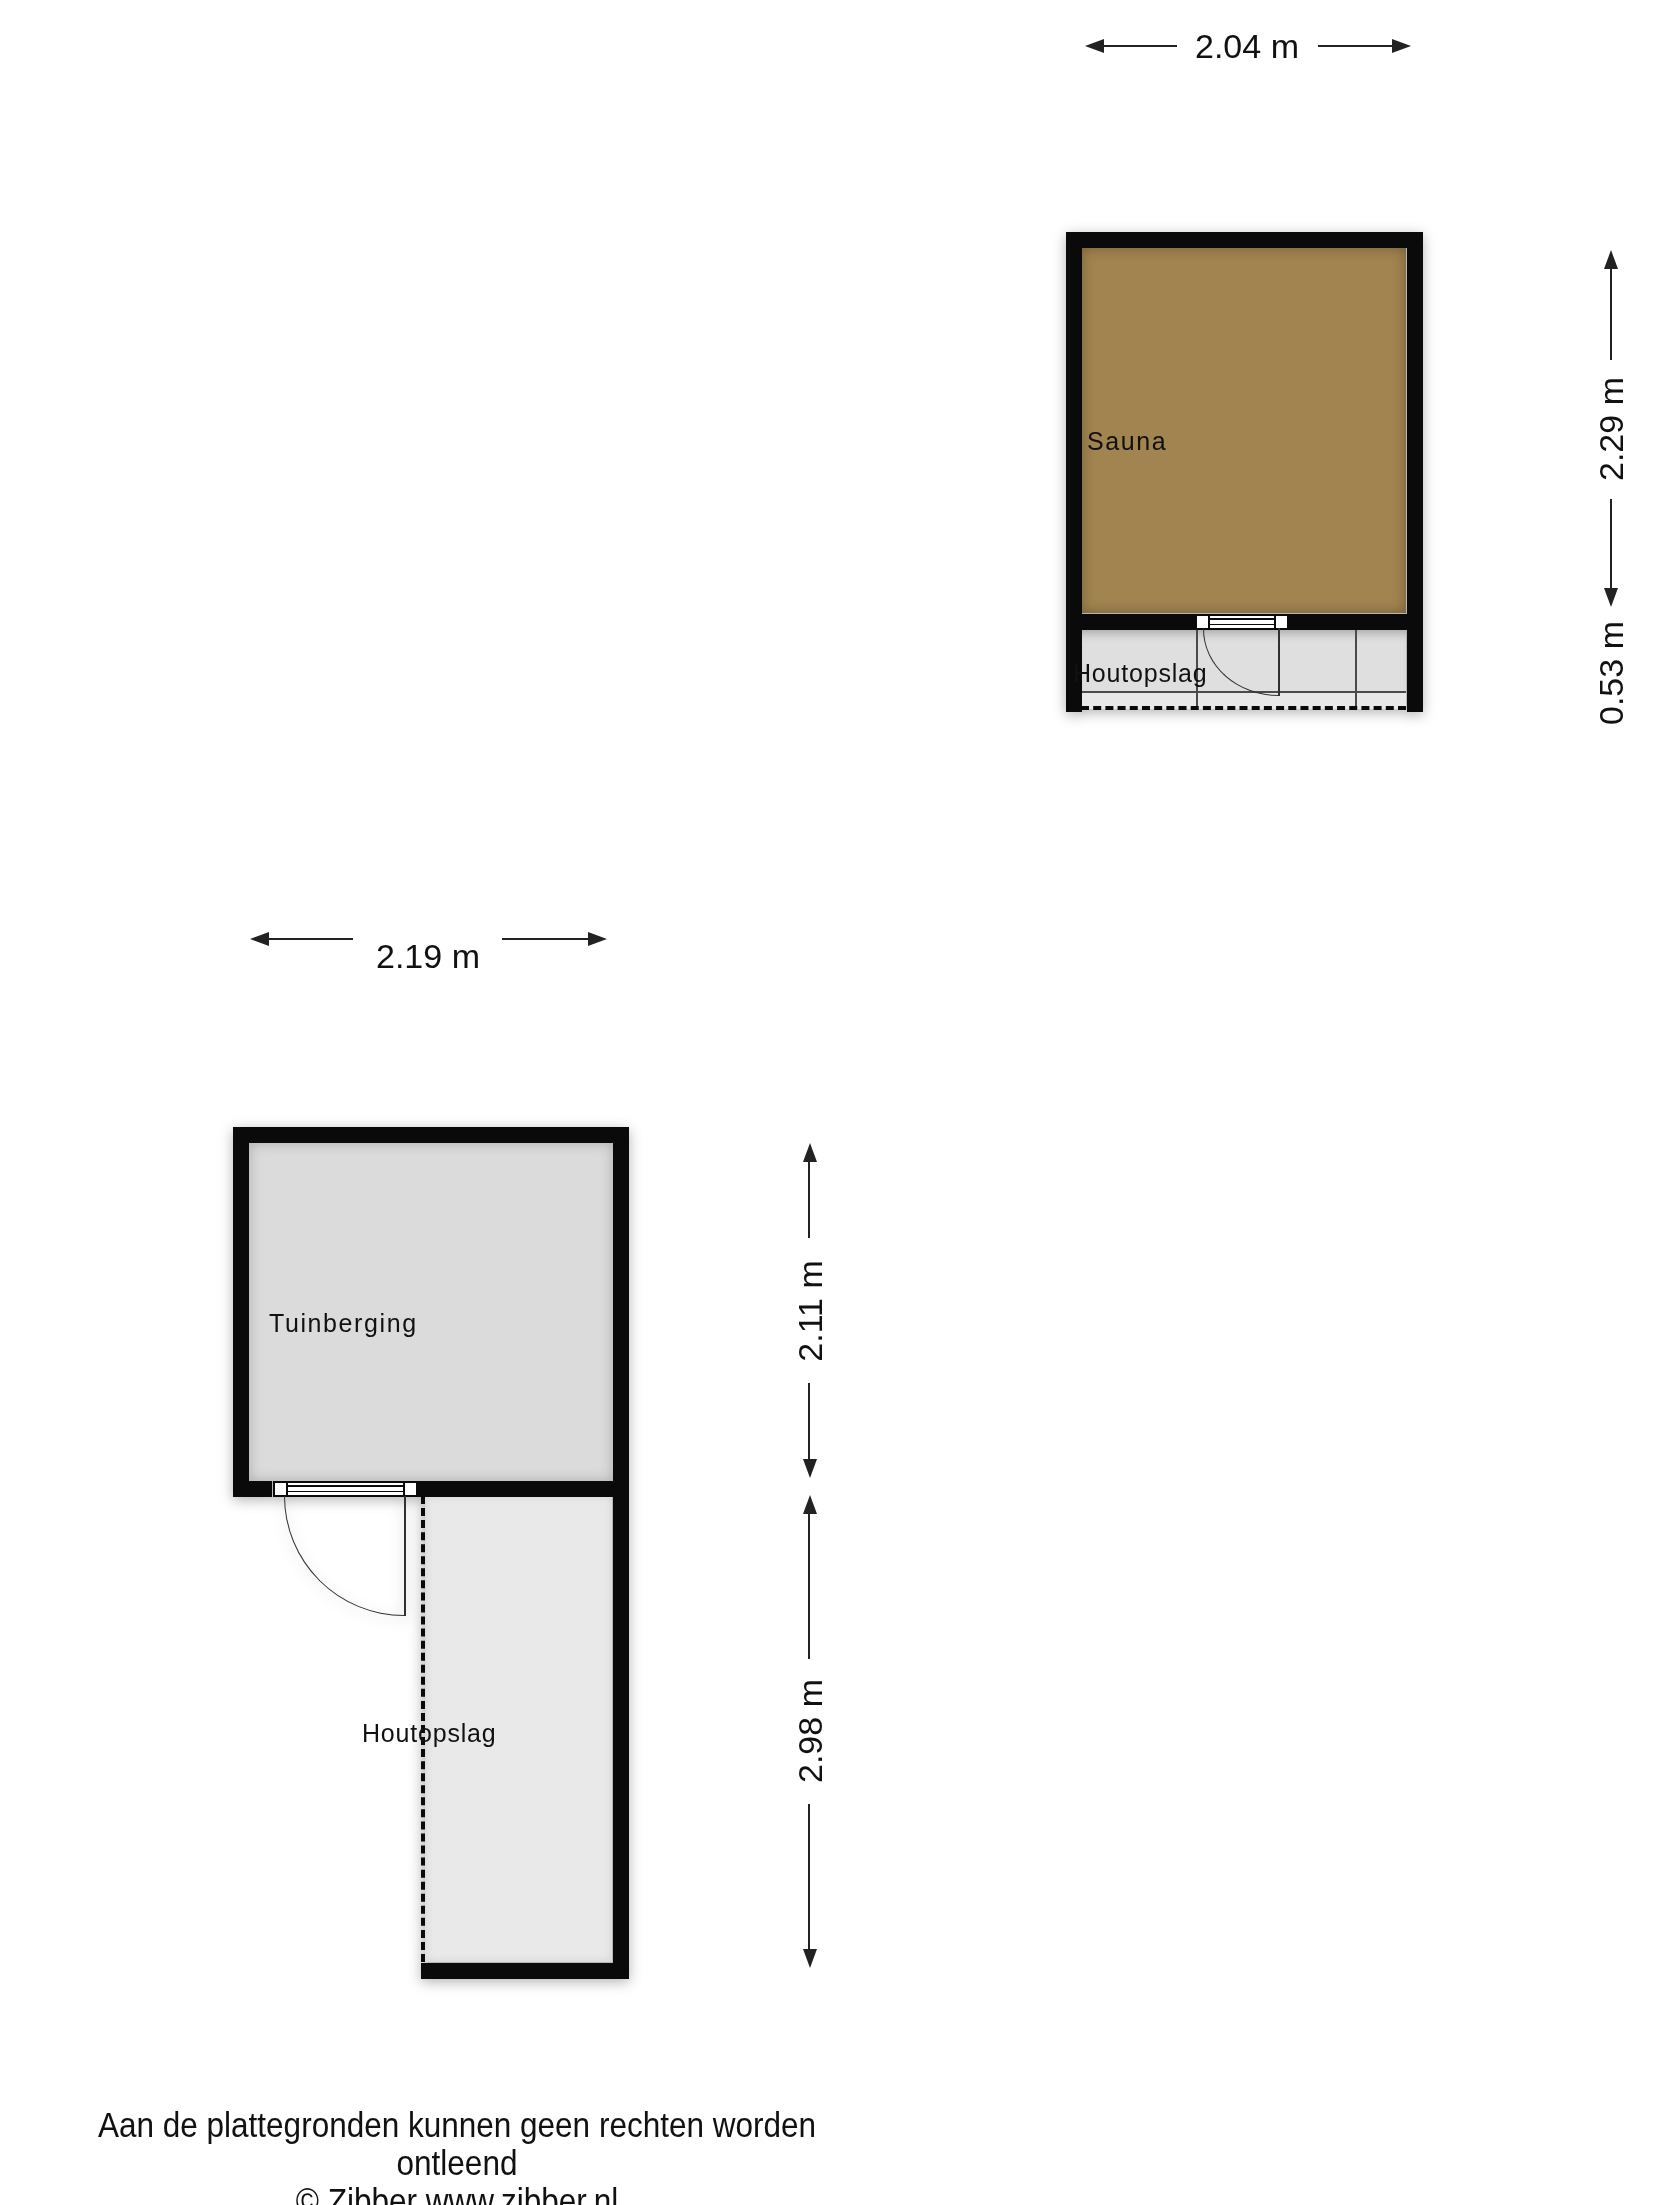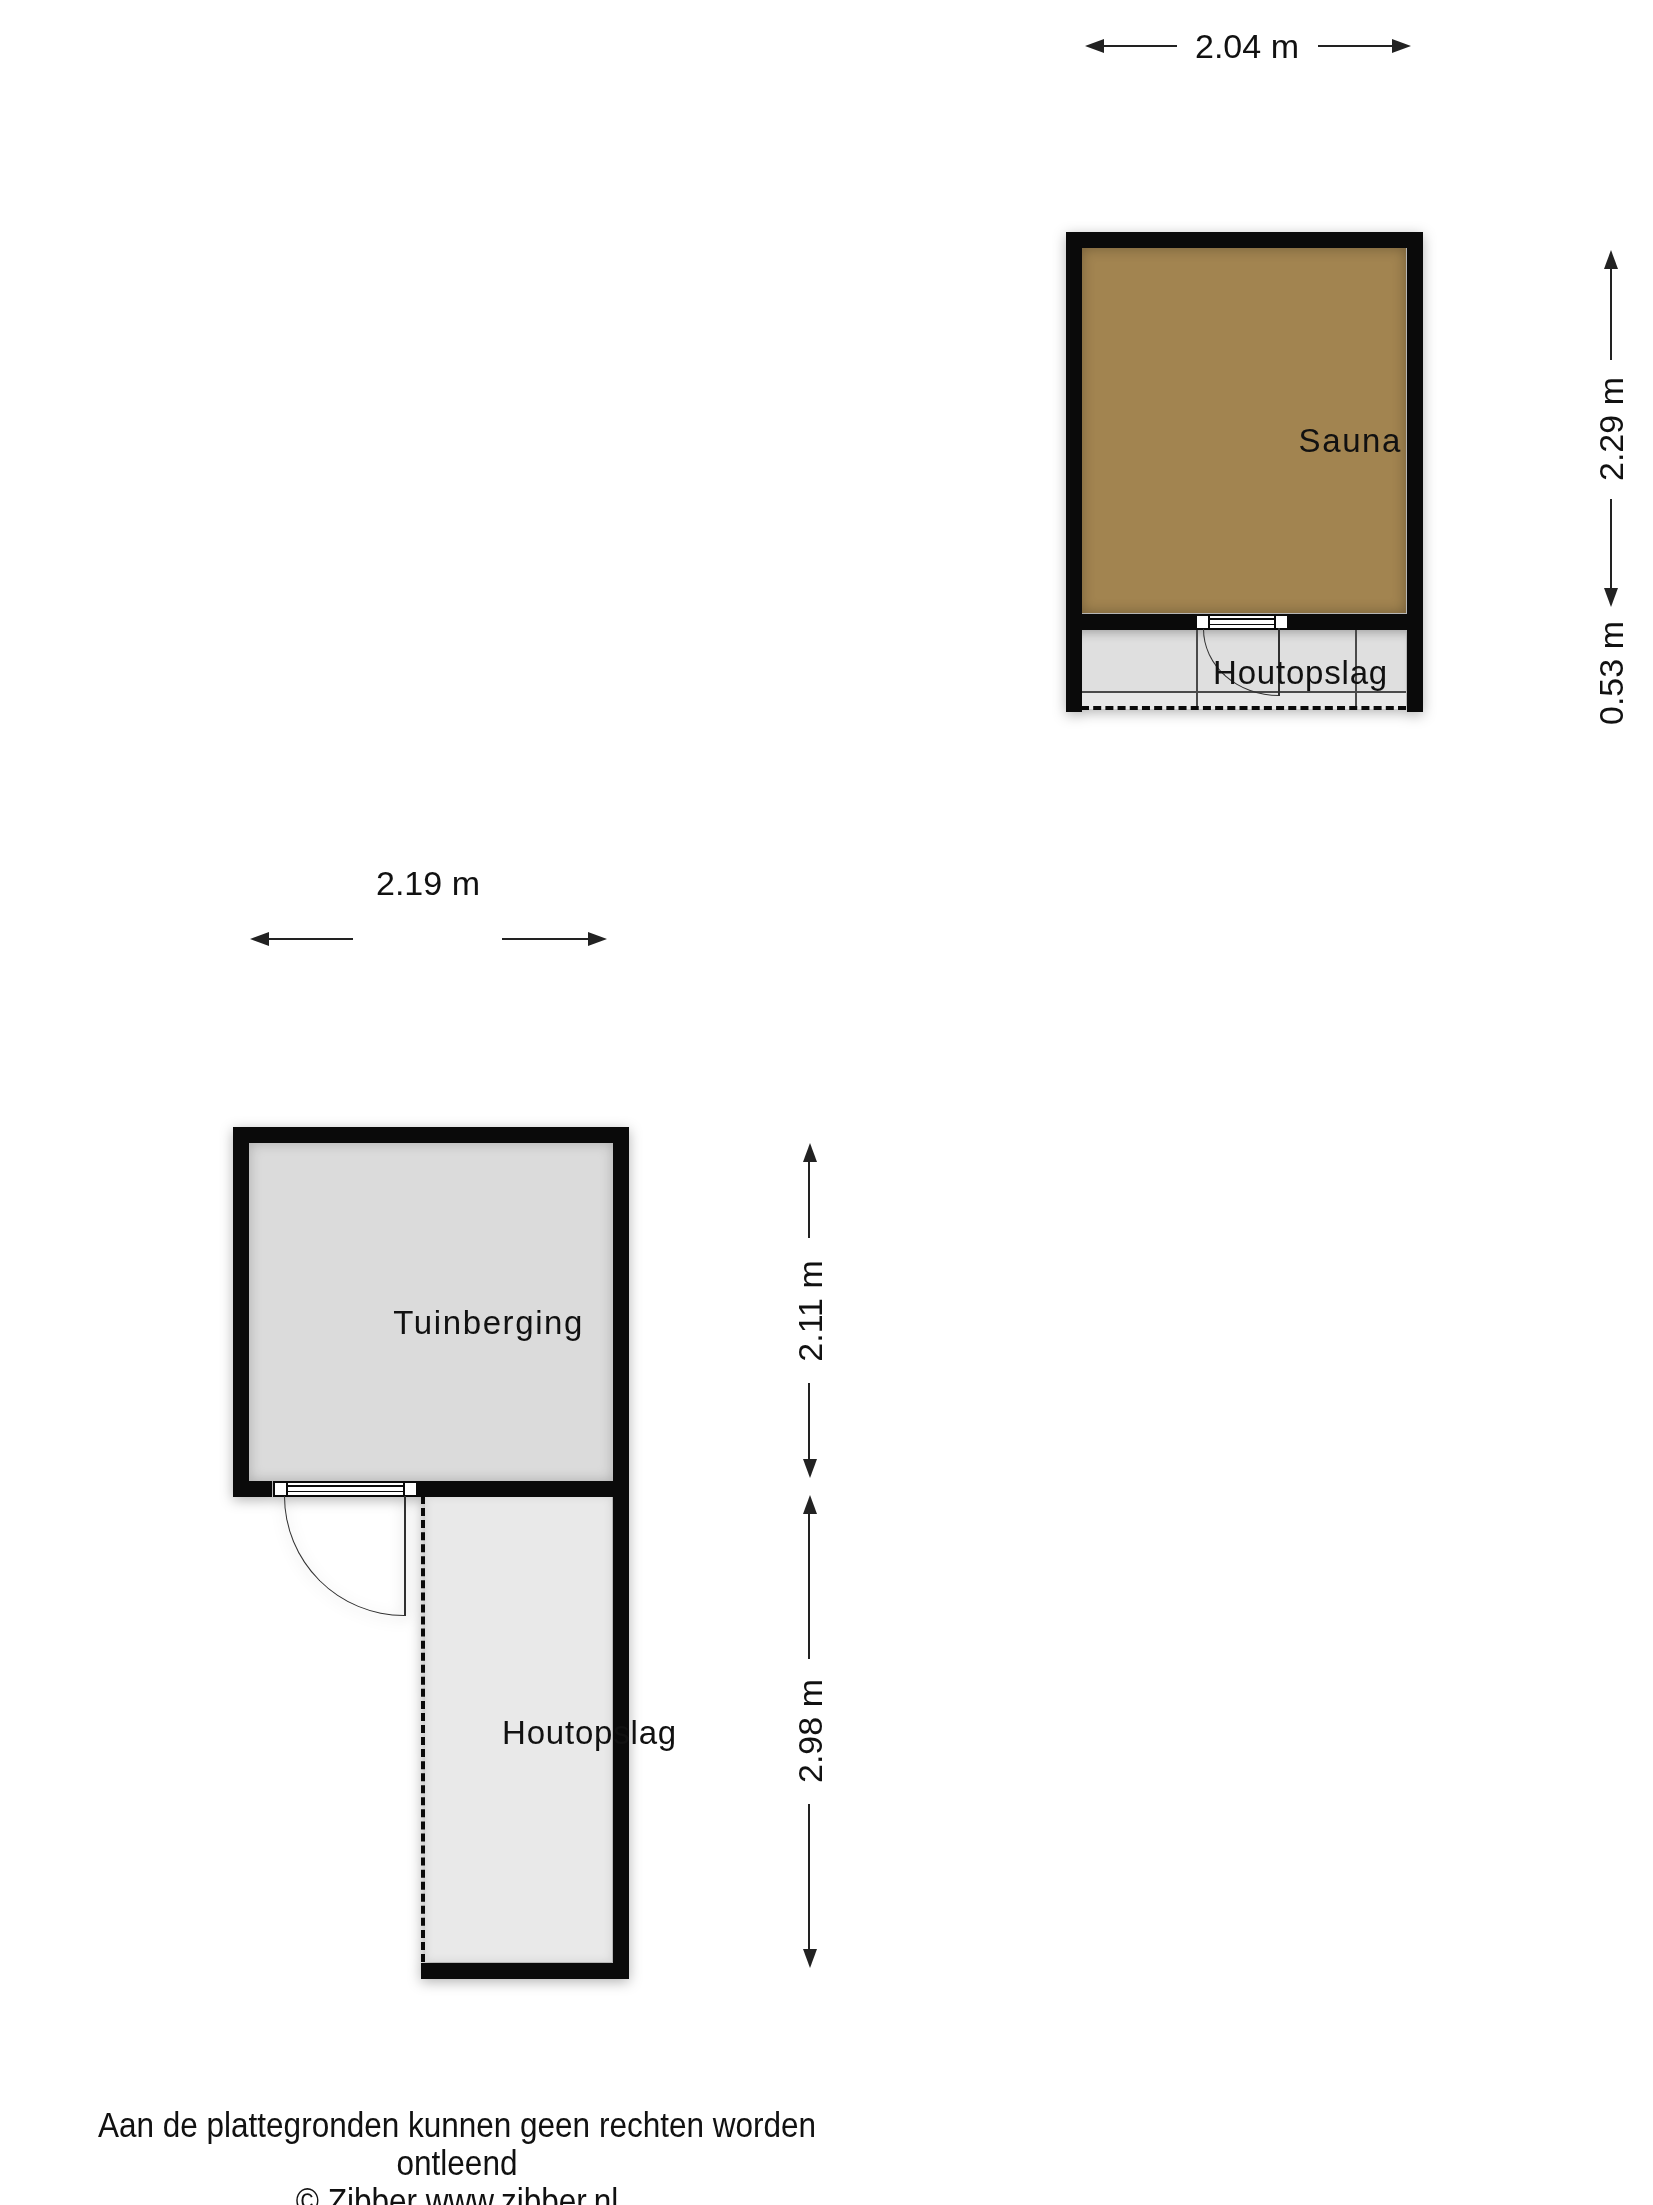--- a/index.html
+++ b/index.html
@@ -18,21 +18,21 @@
   .dash-v{position:absolute;width:0;border-left:4.7px dashed var(--wall,#0a0a0a);}
   .threshold{position:absolute;background:#fff;border:2.4px solid var(--wall,#0a0a0a);box-sizing:border-box;}
   .t-end{position:absolute;top:0;bottom:0;width:11px;background:#fff;}
   .t-end.l{left:0;border-right:2.4px solid var(--wall,#0a0a0a);}
   .t-end.r{right:0;border-left:2.4px solid var(--wall,#0a0a0a);}
   .t-line{position:absolute;left:12.6px;right:12.6px;height:1.6px;background:var(--wall,#0a0a0a);}
   .door-arc{position:absolute;border-left:1.6px solid #303030;border-bottom:1.6px solid #303030;
             border-bottom-left-radius:100% 100%;box-sizing:border-box;}
   .door-leaf{position:absolute;width:1.6px;background:#303030;}
 
-  .room-label{position:absolute;font-size:33px;line-height:38px;text-align:right;
+  .room-label{position:absolute;font-size:25px;line-height:38px;text-align:left;
               letter-spacing:1.6px;width:315px;white-space:nowrap;}
   .dim-label{position:absolute;font-size:34px;line-height:38px;text-align:center;
              width:236px;white-space:nowrap;}
   .vrot{transform:rotate(-90deg);}
   .dimline{position:absolute;background:var(--line,#222);}
   .ah{position:absolute;width:0;height:0;}
   .ah-l{border-top:7px solid transparent;border-bottom:7px solid transparent;border-right:19px solid var(--line,#222);}
   .ah-r{border-top:7px solid transparent;border-bottom:7px solid transparent;border-left:19px solid var(--line,#222);}
   .ah-u{border-left:7px solid transparent;border-right:7px solid transparent;border-bottom:19px solid var(--line,#222);}
   .ah-d{border-left:7px solid transparent;border-right:7px solid transparent;border-top:19px solid var(--line,#222);}
@@ -97,21 +97,21 @@
   #dim-sh-label{left:1493px;top:410px;}
 
   
   #dim-ok-label{left:1493px;top:654px;}
 
   
   #dim-tw-seg1{left:259px;top:938px;width:94px;height:2.4px;}
   #dim-tw-seg2{left:502px;top:938px;width:95px;height:2.4px;}
   #dim-tw-ahl{left:250px;top:932px;}
   #dim-tw-ahr{left:588px;top:932px;}
-  #dim-tw-label{left:310px;top:864px;}
+  #dim-tw-label{left:310px;top:937px;}
 
   
   #dim-th-seg1{left:808px;top:1162px;width:2.4px;height:76px;}
   #dim-th-seg2{left:808px;top:1383px;width:2.4px;height:76px;}
   #dim-th-ahu{left:803px;top:1143px;}
   #dim-th-ahd{left:803px;top:1459px;}
   #dim-th-label{left:692px;top:1292px;}
 
   
   #dim-hh-seg1{left:808px;top:1514px;width:2.4px;height:145px;}

